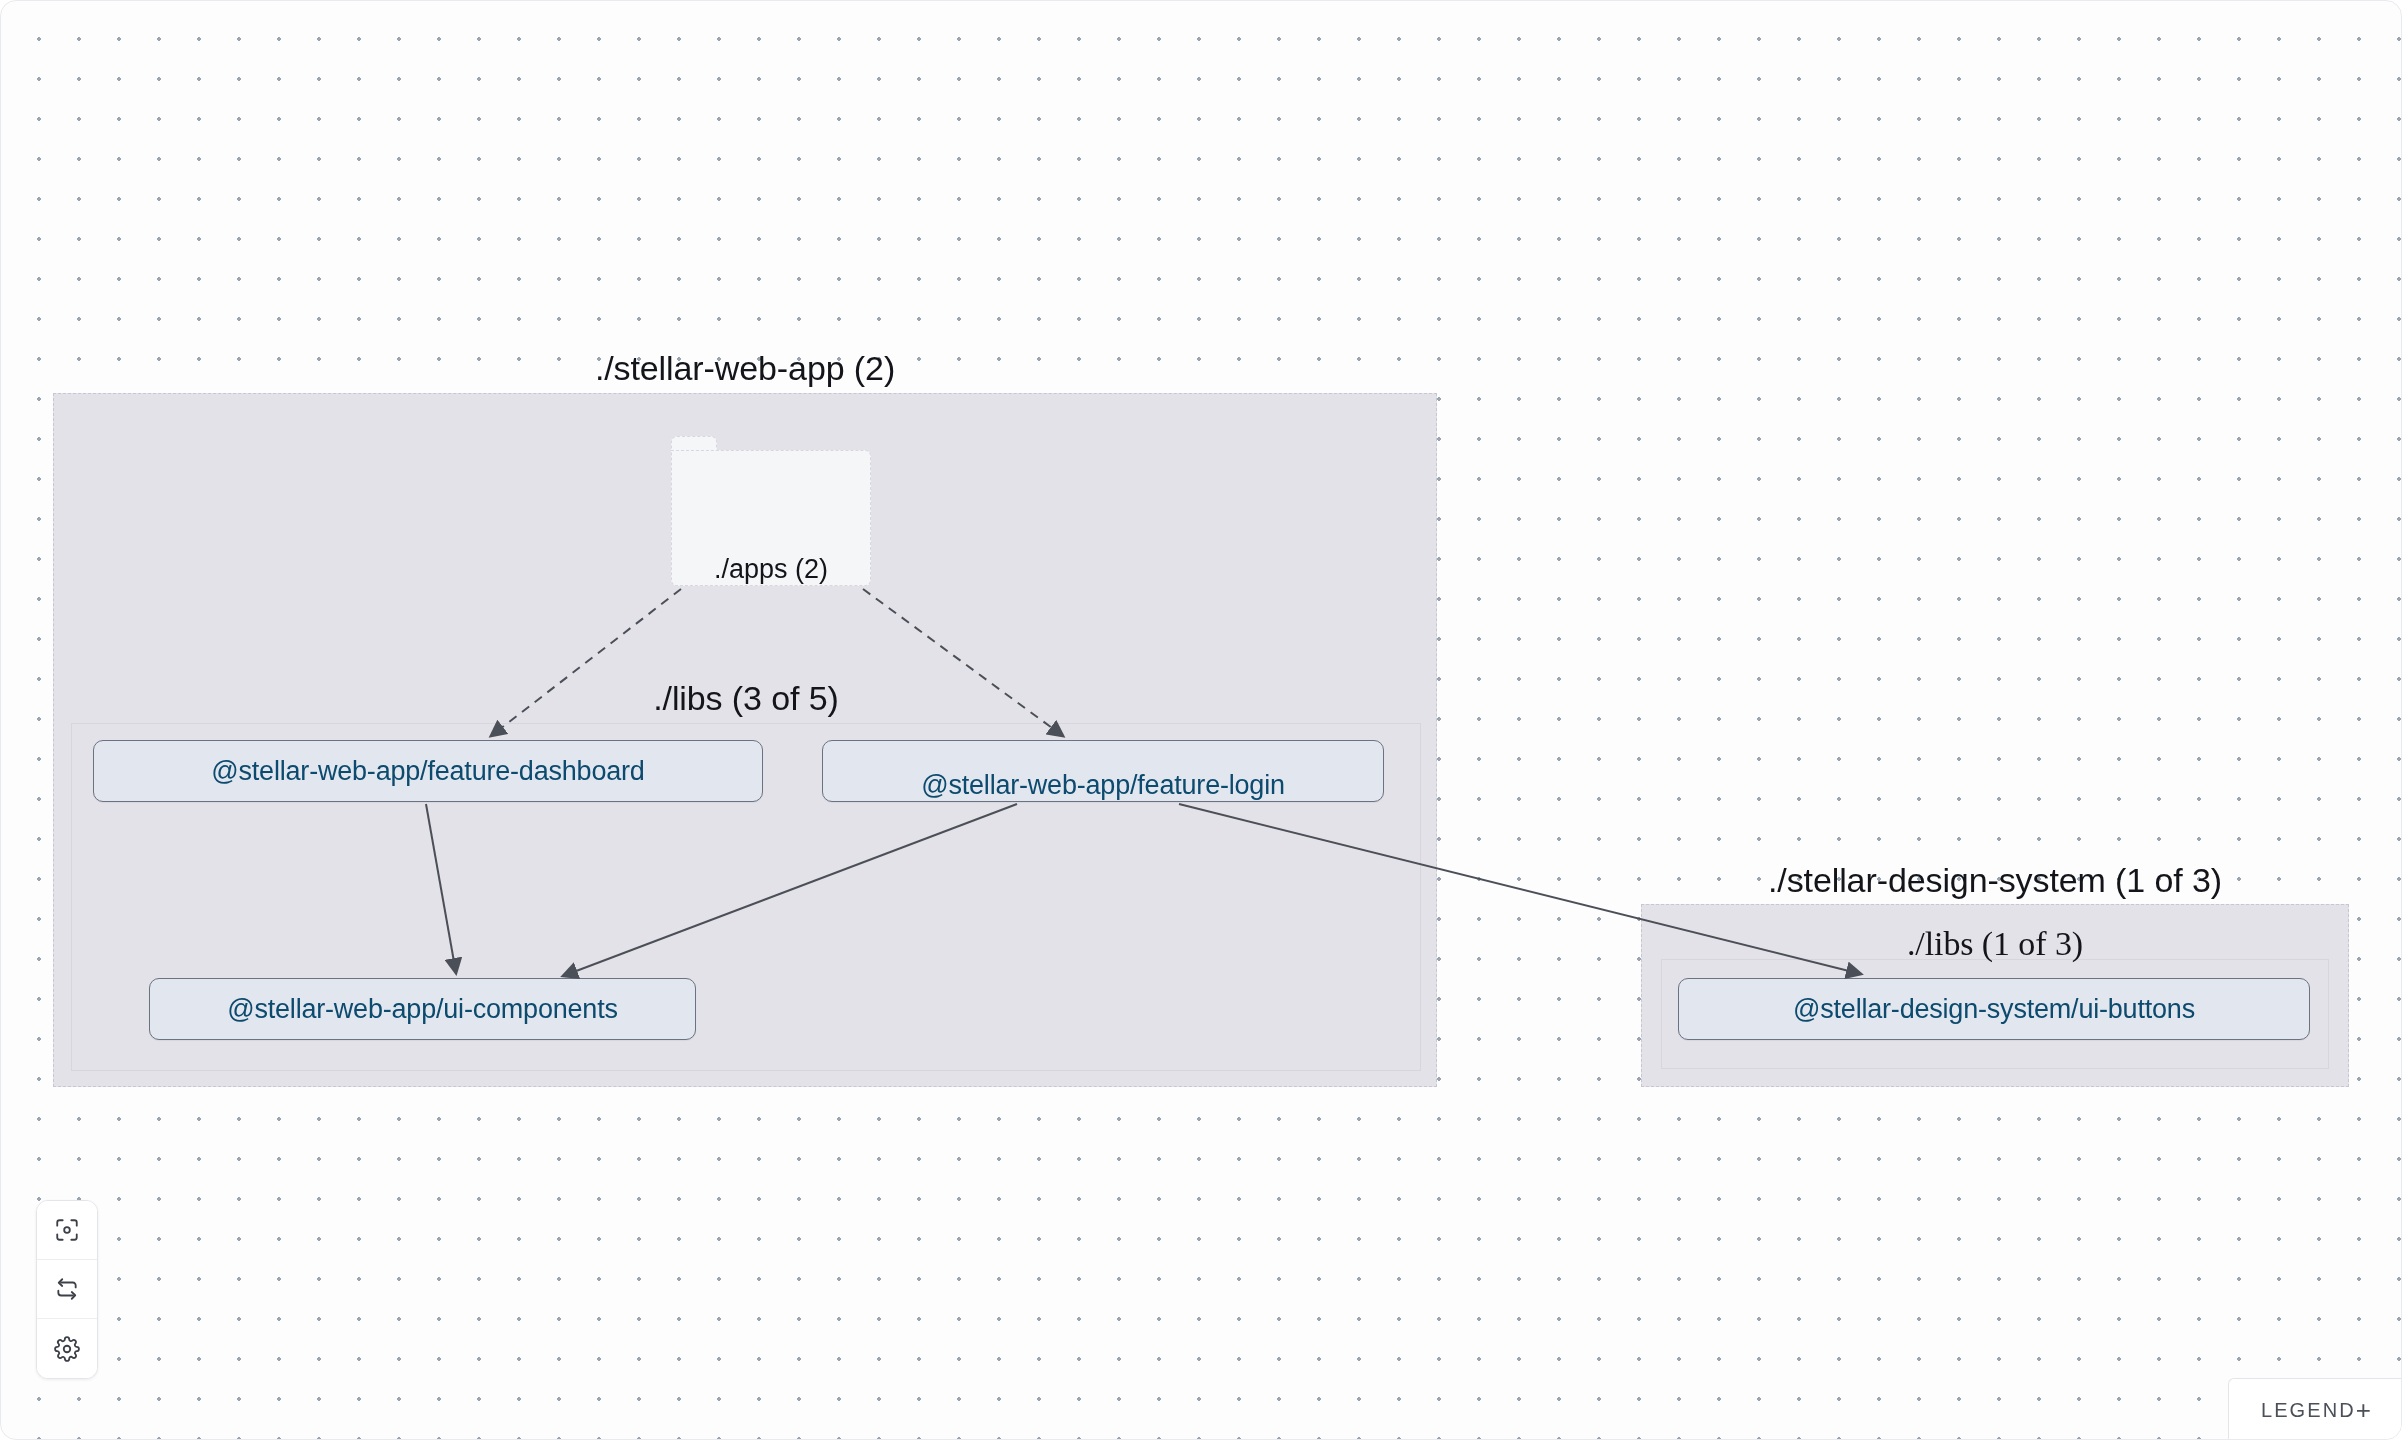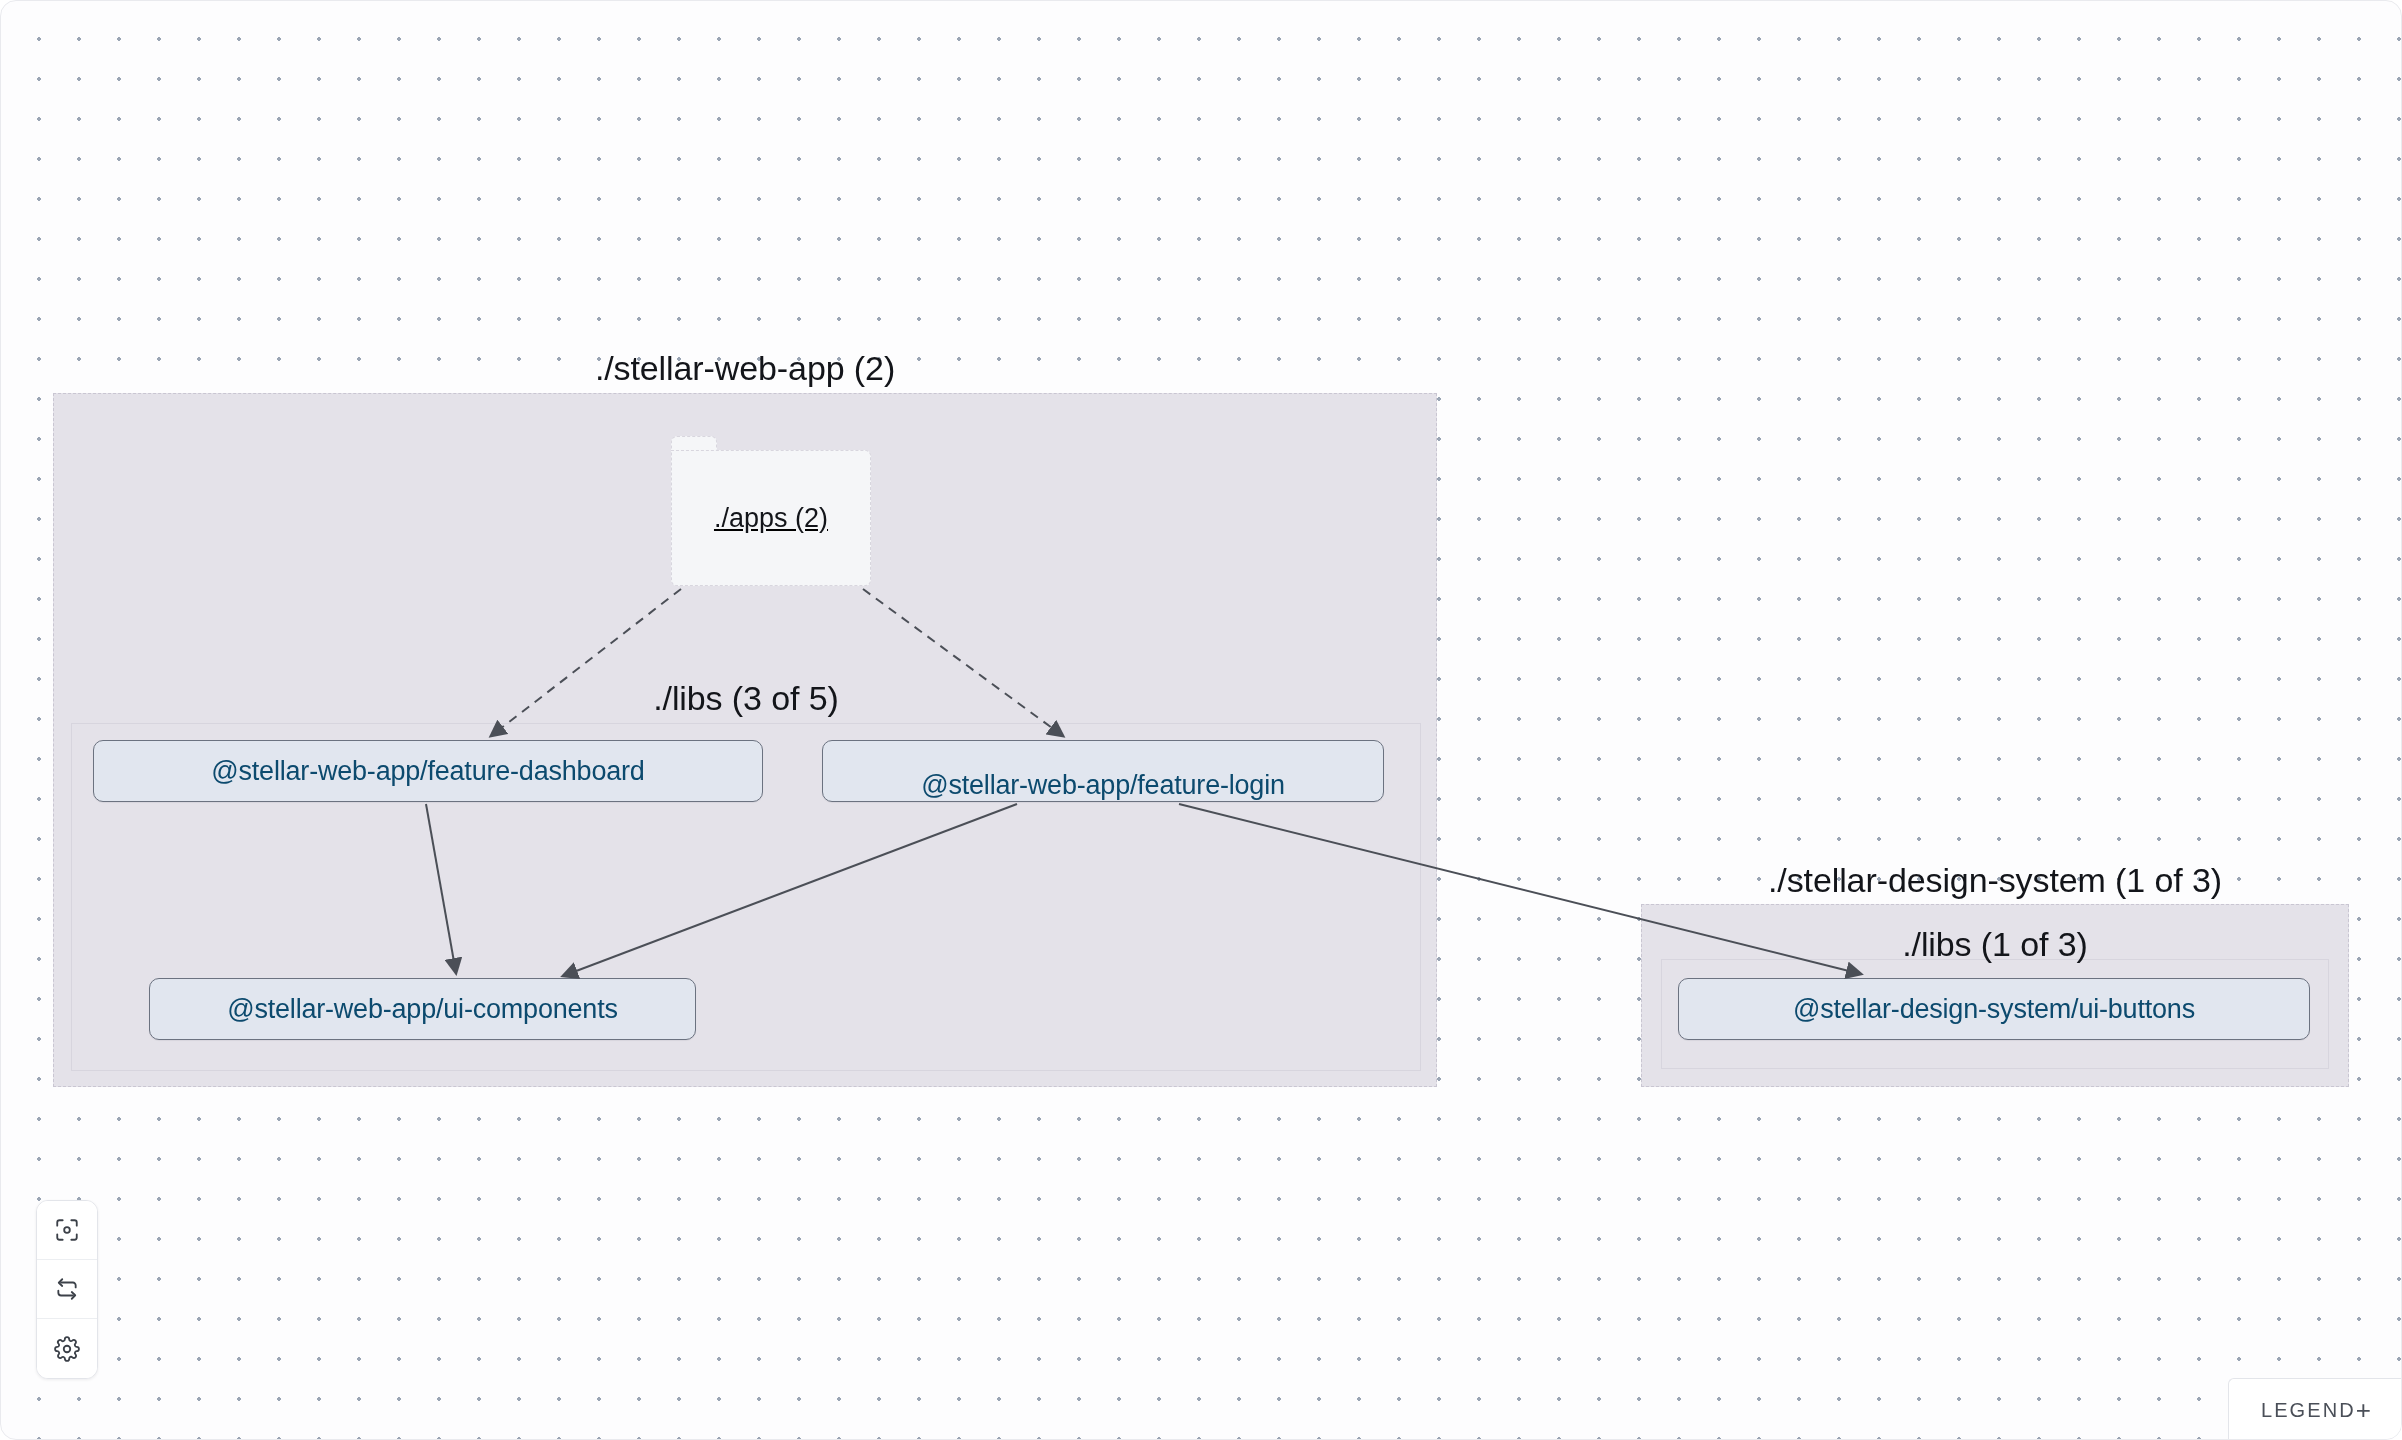--- a/index.html
+++ b/index.html
@@ -76,23 +76,22 @@
   .folder-node .folder-body {
     position: absolute;
     left: 0;
     top: 14px;
     right: 0;
     bottom: 0;
     background: #f5f6f8;
     border: 1px dashed #d8d6de;
     border-radius: 0 6px 6px 6px;
     display: flex;
-    align-items: center;
+    align-items: flex-end;
     justify-content: center;
-    text-decoration: underline;
   }
   .folder-node .folder-text {
     font-size: 27px;
     color: #13151a;
     white-space: nowrap;
   }
 
   
   .node {
     position: absolute;
@@ -174,21 +173,21 @@
   <div class="group" style="left:52px; top:392px; width:1384px; height:694px;"></div>
   <div class="group-label" style="left:52px; top:348px; width:1384px; text-align:center;">./stellar-web-app (2)</div>
 
   <div class="group sub" style="left:70px; top:722px; width:1350px; height:348px;"></div>
   <div class="group-label" style="left:70px; top:678px; width:1350px; text-align:center;">./libs (3 of 5)</div>
 
   <div class="group" style="left:1640px; top:903px; width:708px; height:183px;"></div>
   <div class="group-label" style="left:1640px; top:860px; width:708px; text-align:center;">./stellar-design-system (1 of 3)</div>
 
   <div class="group sub" style="left:1660px; top:958px; width:668px; height:110px;"></div>
-  <div class="group-label" style="left:1660px; top:924px; width:668px; text-align:center;">./libs (1 of 3)</div>
+  <div class="group-label" style="left:1660px; top:924px; width:668px; text-align:center;font-family:Liberation Serif, serif;">./libs (1 of 3)</div>
 
   <svg id="edges" viewBox="0 0 2402 1440" xmlns="http://www.w3.org/2000/svg">
     <defs>
       <marker id="arrow" viewBox="0 0 12 12" refX="10" refY="6" markerWidth="9" markerHeight="9" orient="auto-start-reverse">
         <path d="M 0 0 L 12 6 L 0 12 z" fill="#4b4f57"></path>
       </marker>
     </defs>
 
     <path d="M 680 588 L 490 735" fill="none" stroke="#4b4f57" stroke-width="2" stroke-dasharray="9 7" marker-end="url(#arrow)"></path>
 

